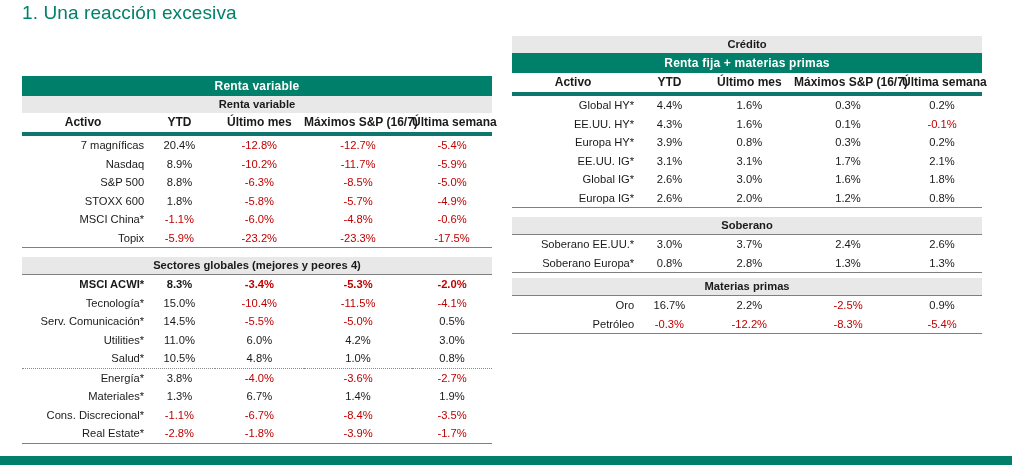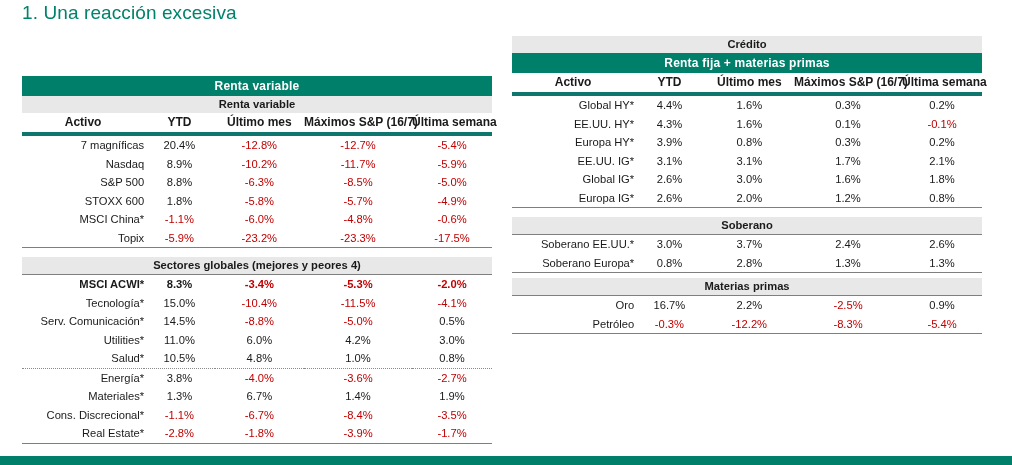--- a/index.html
+++ b/index.html
@@ -242,21 +242,21 @@
           <tr class="data-row">
             <td class="name">Tecnología*</td>
             <td class="pos">15.0%</td>
             <td class="neg">-10.4%</td>
             <td class="neg">-11.5%</td>
             <td class="neg">-4.1%</td>
           </tr>
           <tr class="data-row">
             <td class="name">Serv. Comunicación*</td>
             <td class="pos">14.5%</td>
-            <td class="neg">-8.8%</td>
+            <td class="neg">-5.5%</td>
             <td class="neg">-5.0%</td>
             <td class="pos">0.5%</td>
           </tr>
           <tr class="data-row">
             <td class="name">Utilities*</td>
             <td class="pos">11.0%</td>
             <td class="pos">6.0%</td>
             <td class="pos">4.2%</td>
             <td class="pos">3.0%</td>
           </tr>

